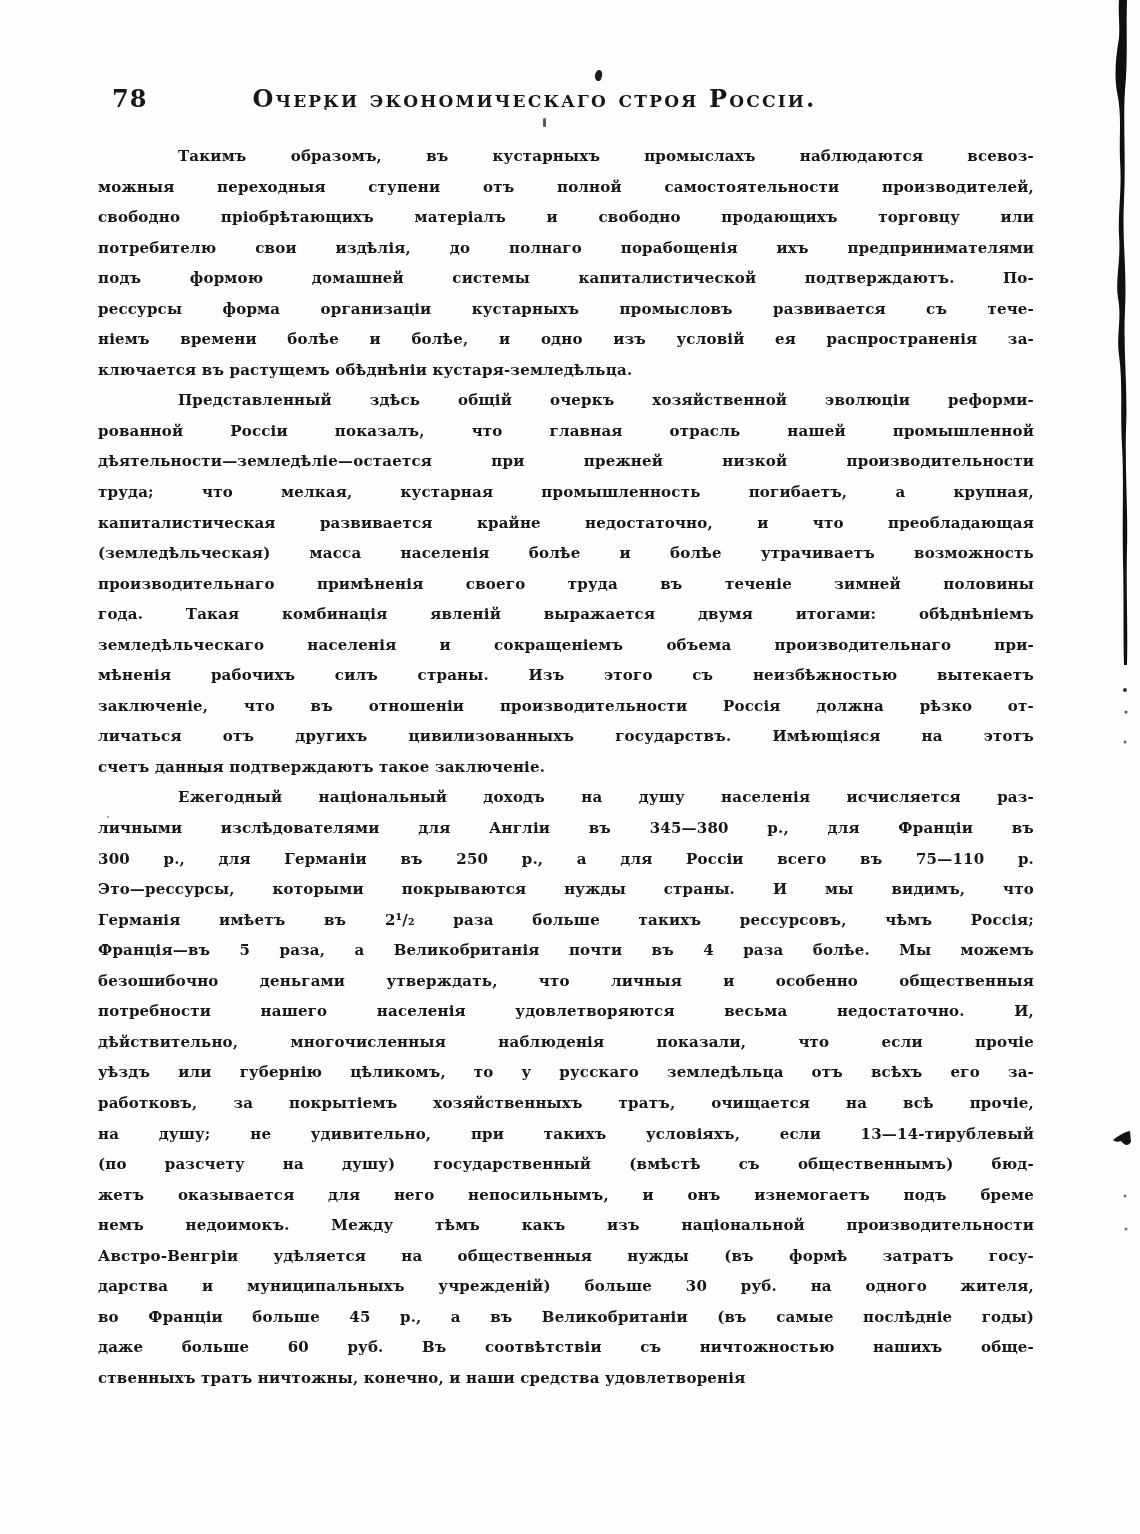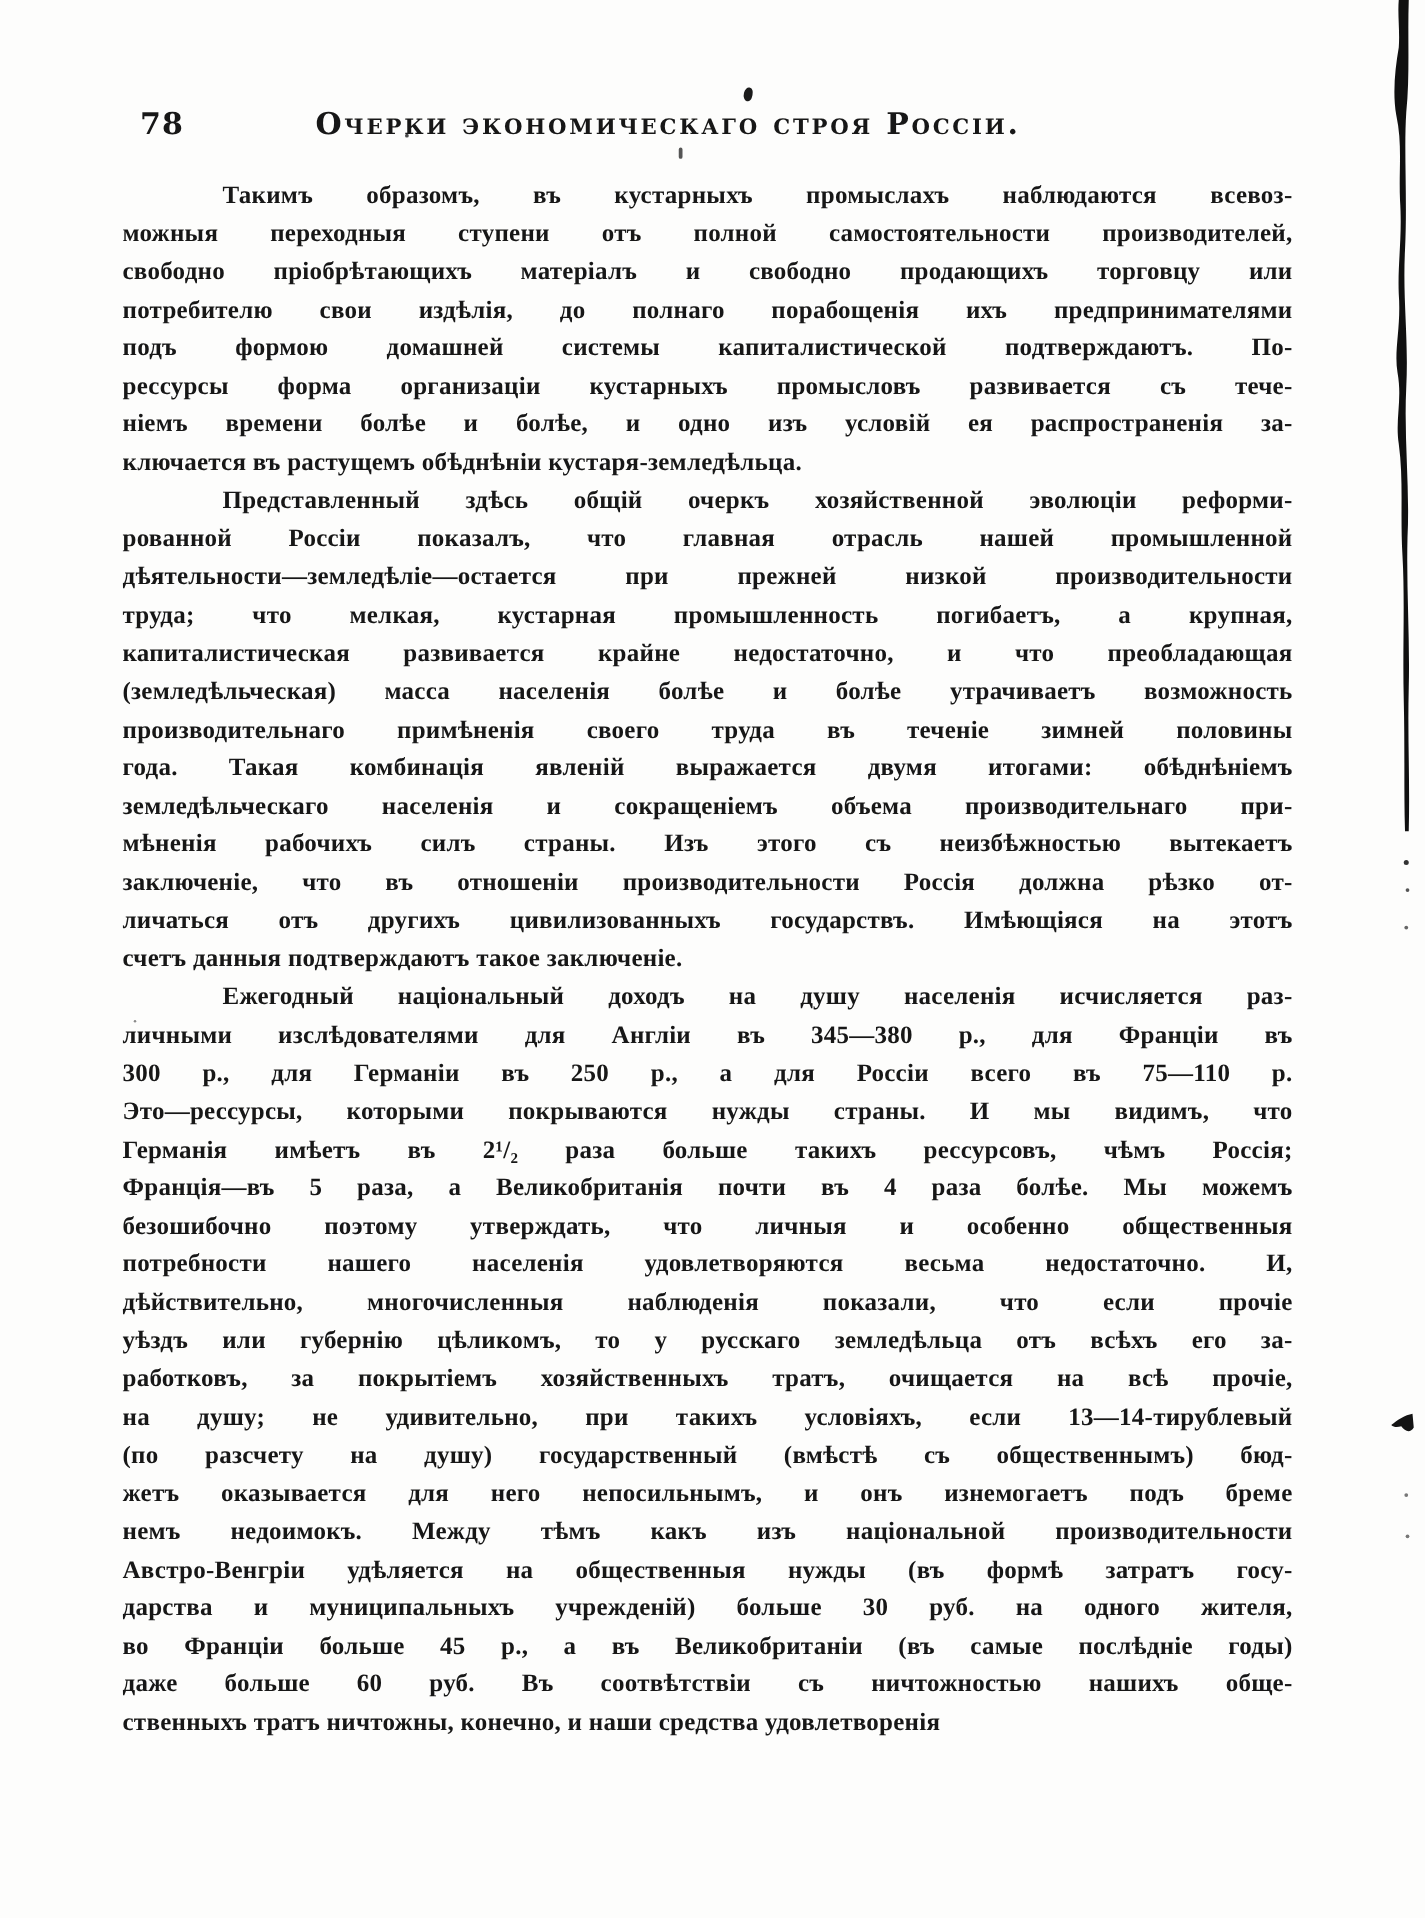--- a/index.html
+++ b/index.html
@@ -32,28 +32,27 @@
     letter-spacing:2.2px;
   }
   
   .body-text{
     position:absolute;left:98px;top:141px;width:936px;
   }
   .paragraph{margin:0;}
   .line{
     height:var(--lh);
     line-height:var(--lh);
-    font-size:20px;
+    font-size:15px;
     font-weight:700;
     letter-spacing:0.2px;
     text-align:justify;
     text-align-last:justify;
     overflow:hidden;
     white-space:normal;
-    font-family:Liberation Serif, serif;
   }
   .line.first{text-indent:80px;}
   .line.last{text-align-last:left;}
   
   .speck{position:absolute;background:#4a4a4a;border-radius:50%;}
   .speck.comma{
     width:7px;height:11px;background:#1b1b1b;
     border-radius:60% 60% 50% 70%;
     transform:rotate(14deg);
   }
@@ -102,21 +101,21 @@
         <div class="line">личаться отъ другихъ цивилизованныхъ государствъ. Имѣющіяся на этотъ</div>
         <div class="line last">счетъ данныя подтверждаютъ такое заключеніе.</div>
       </div>
       <div class="paragraph">
         <div class="line first">Ежегодный національный доходъ на душу населенія исчисляется раз-</div>
         <div class="line">личными изслѣдователями для Англіи въ 345—380 р., для Франціи въ</div>
         <div class="line">300 р., для Германіи въ 250 р., а для Россіи всего въ 75—110 р.</div>
         <div class="line">Это—рессурсы, которыми покрываются нужды страны. И мы видимъ, что</div>
         <div class="line">Германія имѣетъ въ 2¹/₂ раза больше такихъ рессурсовъ, чѣмъ Россія;</div>
         <div class="line">Франція—въ 5 раза, а Великобританія почти въ 4 раза болѣе. Мы можемъ</div>
-        <div class="line">безошибочно поэтому утверждать, что личныя и особенно общественныя</div>
+        <div class="line">безошибочно деньгами утверждать, что личныя и особенно общественныя</div>
         <div class="line">потребности нашего населенія удовлетворяются весьма недостаточно. И,</div>
         <div class="line">дѣйствительно, многочисленныя наблюденія показали, что если прочіе</div>
         <div class="line">уѣздъ или губернію цѣликомъ, то у русскаго земледѣльца отъ всѣхъ его за-</div>
         <div class="line">работковъ, за покрытіемъ хозяйственныхъ тратъ, очищается на всѣ прочіе,</div>
         <div class="line">на душу; не удивительно, при такихъ условіяхъ, если 13—14-тирублевый</div>
         <div class="line">(по разсчету на душу) государственный (вмѣстѣ съ общественнымъ) бюд-</div>
         <div class="line">жетъ оказывается для него непосильнымъ, и онъ изнемогаетъ подъ бреме</div>
         <div class="line">немъ недоимокъ. Между тѣмъ какъ изъ національной производительности</div>
         <div class="line">Австро-Венгріи удѣляется на общественныя нужды (въ формѣ затратъ госу-</div>
         <div class="line">дарства и муниципальныхъ учрежденій) больше 30 руб. на одного жителя,</div>

